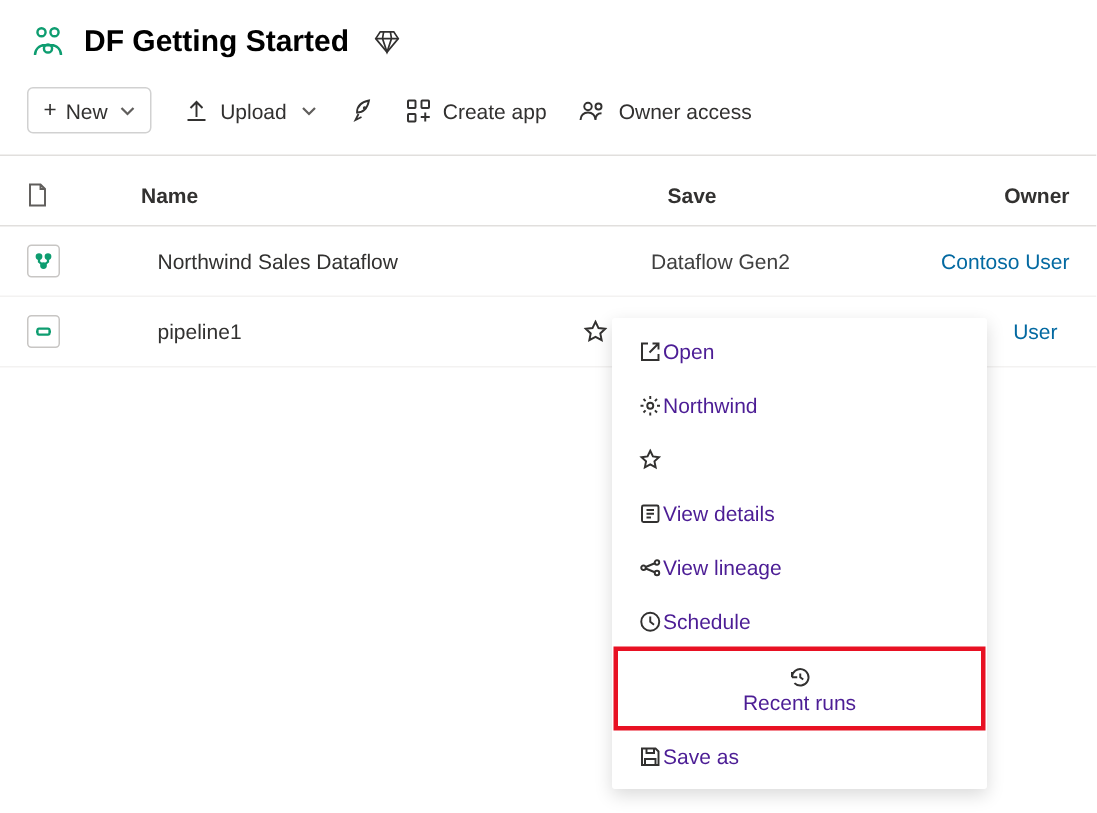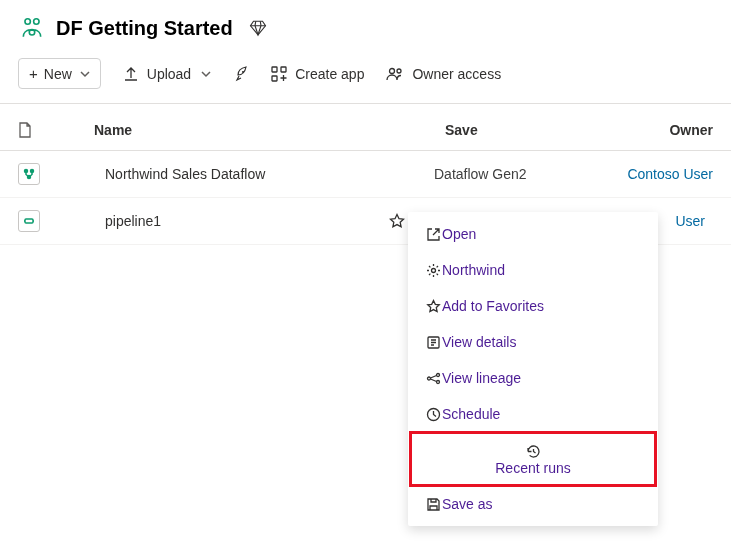--- a/index.html
+++ b/index.html
@@ -304,21 +304,20 @@
       </svg>
     </span>
     <span>Northwind</span>
   </div>
   <div class="menu-item">
     <span class="menu-icon">
       <svg width="15" height="15" viewBox="0 0 15 15" fill="none" stroke="#323130" stroke-width="1.3">
         <path d="M7.5 1.5l1.8 3.8 4 .5-3 2.8.8 4-3.6-2-3.6 2 .8-4-3-2.8 4-.5L7.5 1.5z"></path>
       </svg>
     </span>
-    <span>Add to Favorites</span>
   </div>
   <div class="menu-item">
     <span class="menu-icon">
       <svg width="15" height="15" viewBox="0 0 15 15" fill="none" stroke="#323130" stroke-width="1.3">
         <rect x="2" y="2" width="11" height="11" rx="1"></rect>
         <path d="M5 5h5M5 7.5h5M5 10h3"></path>
       </svg>
     </span>
     <span>View details</span>
   </div>

